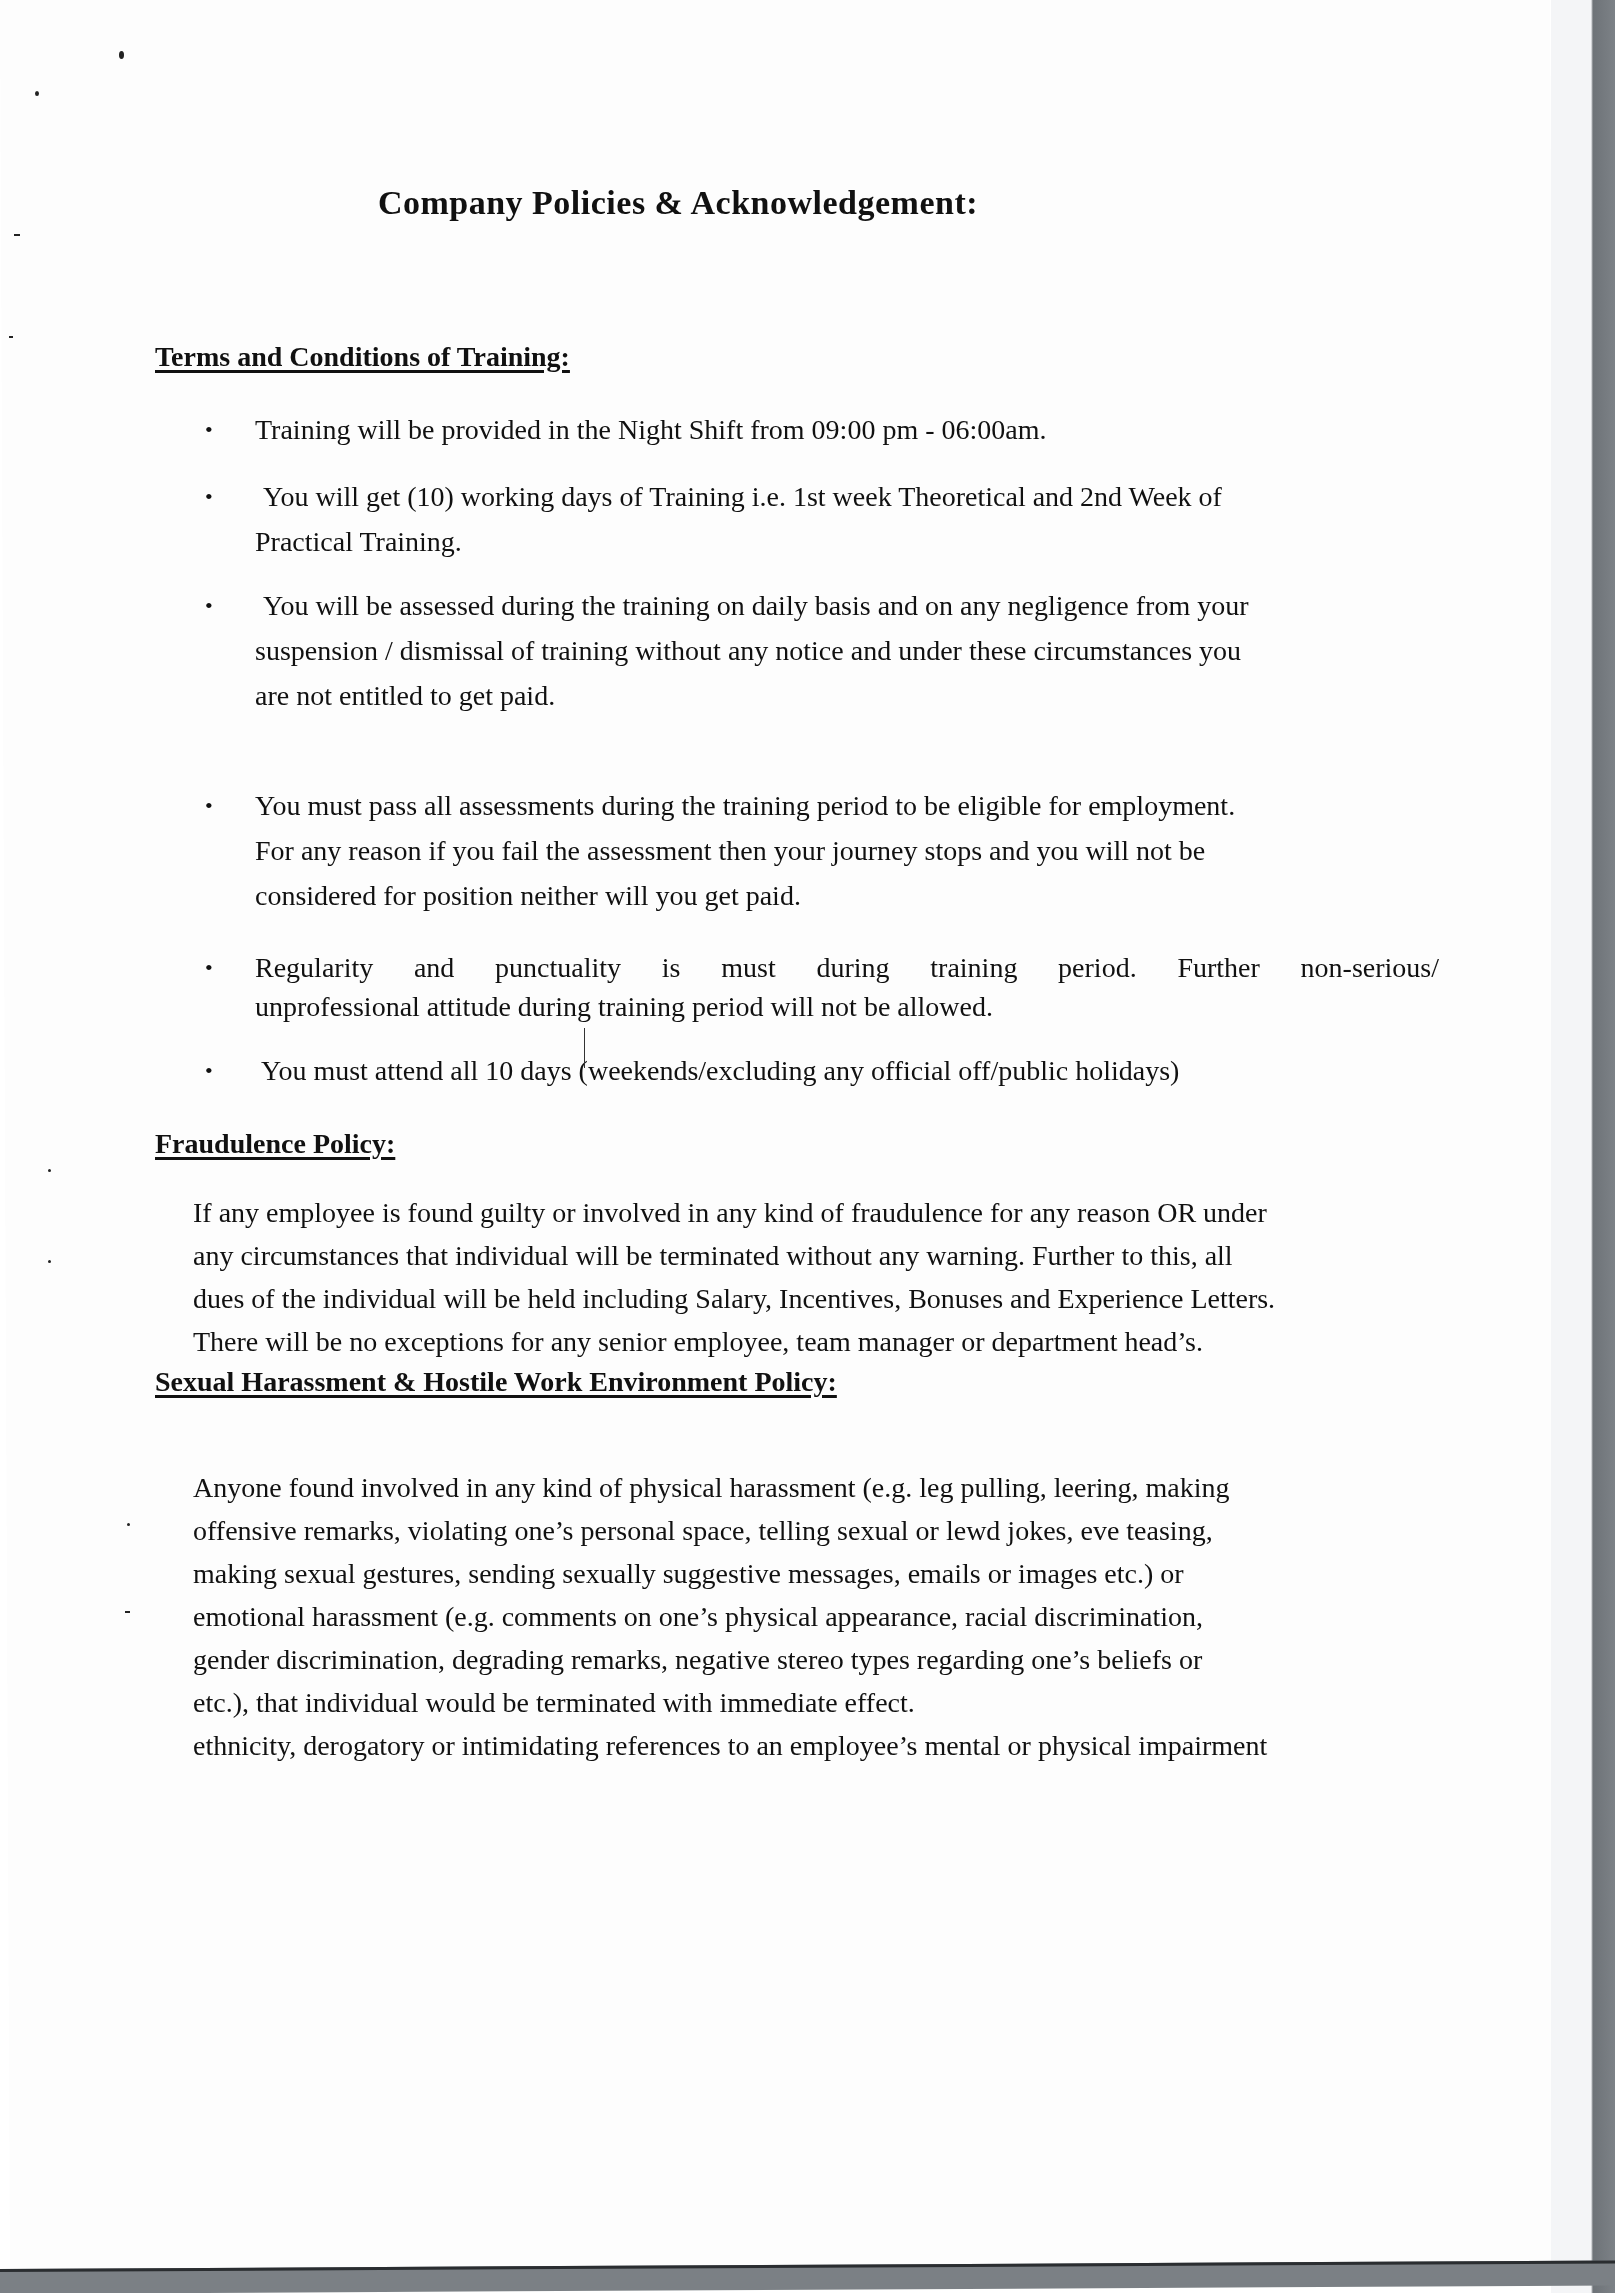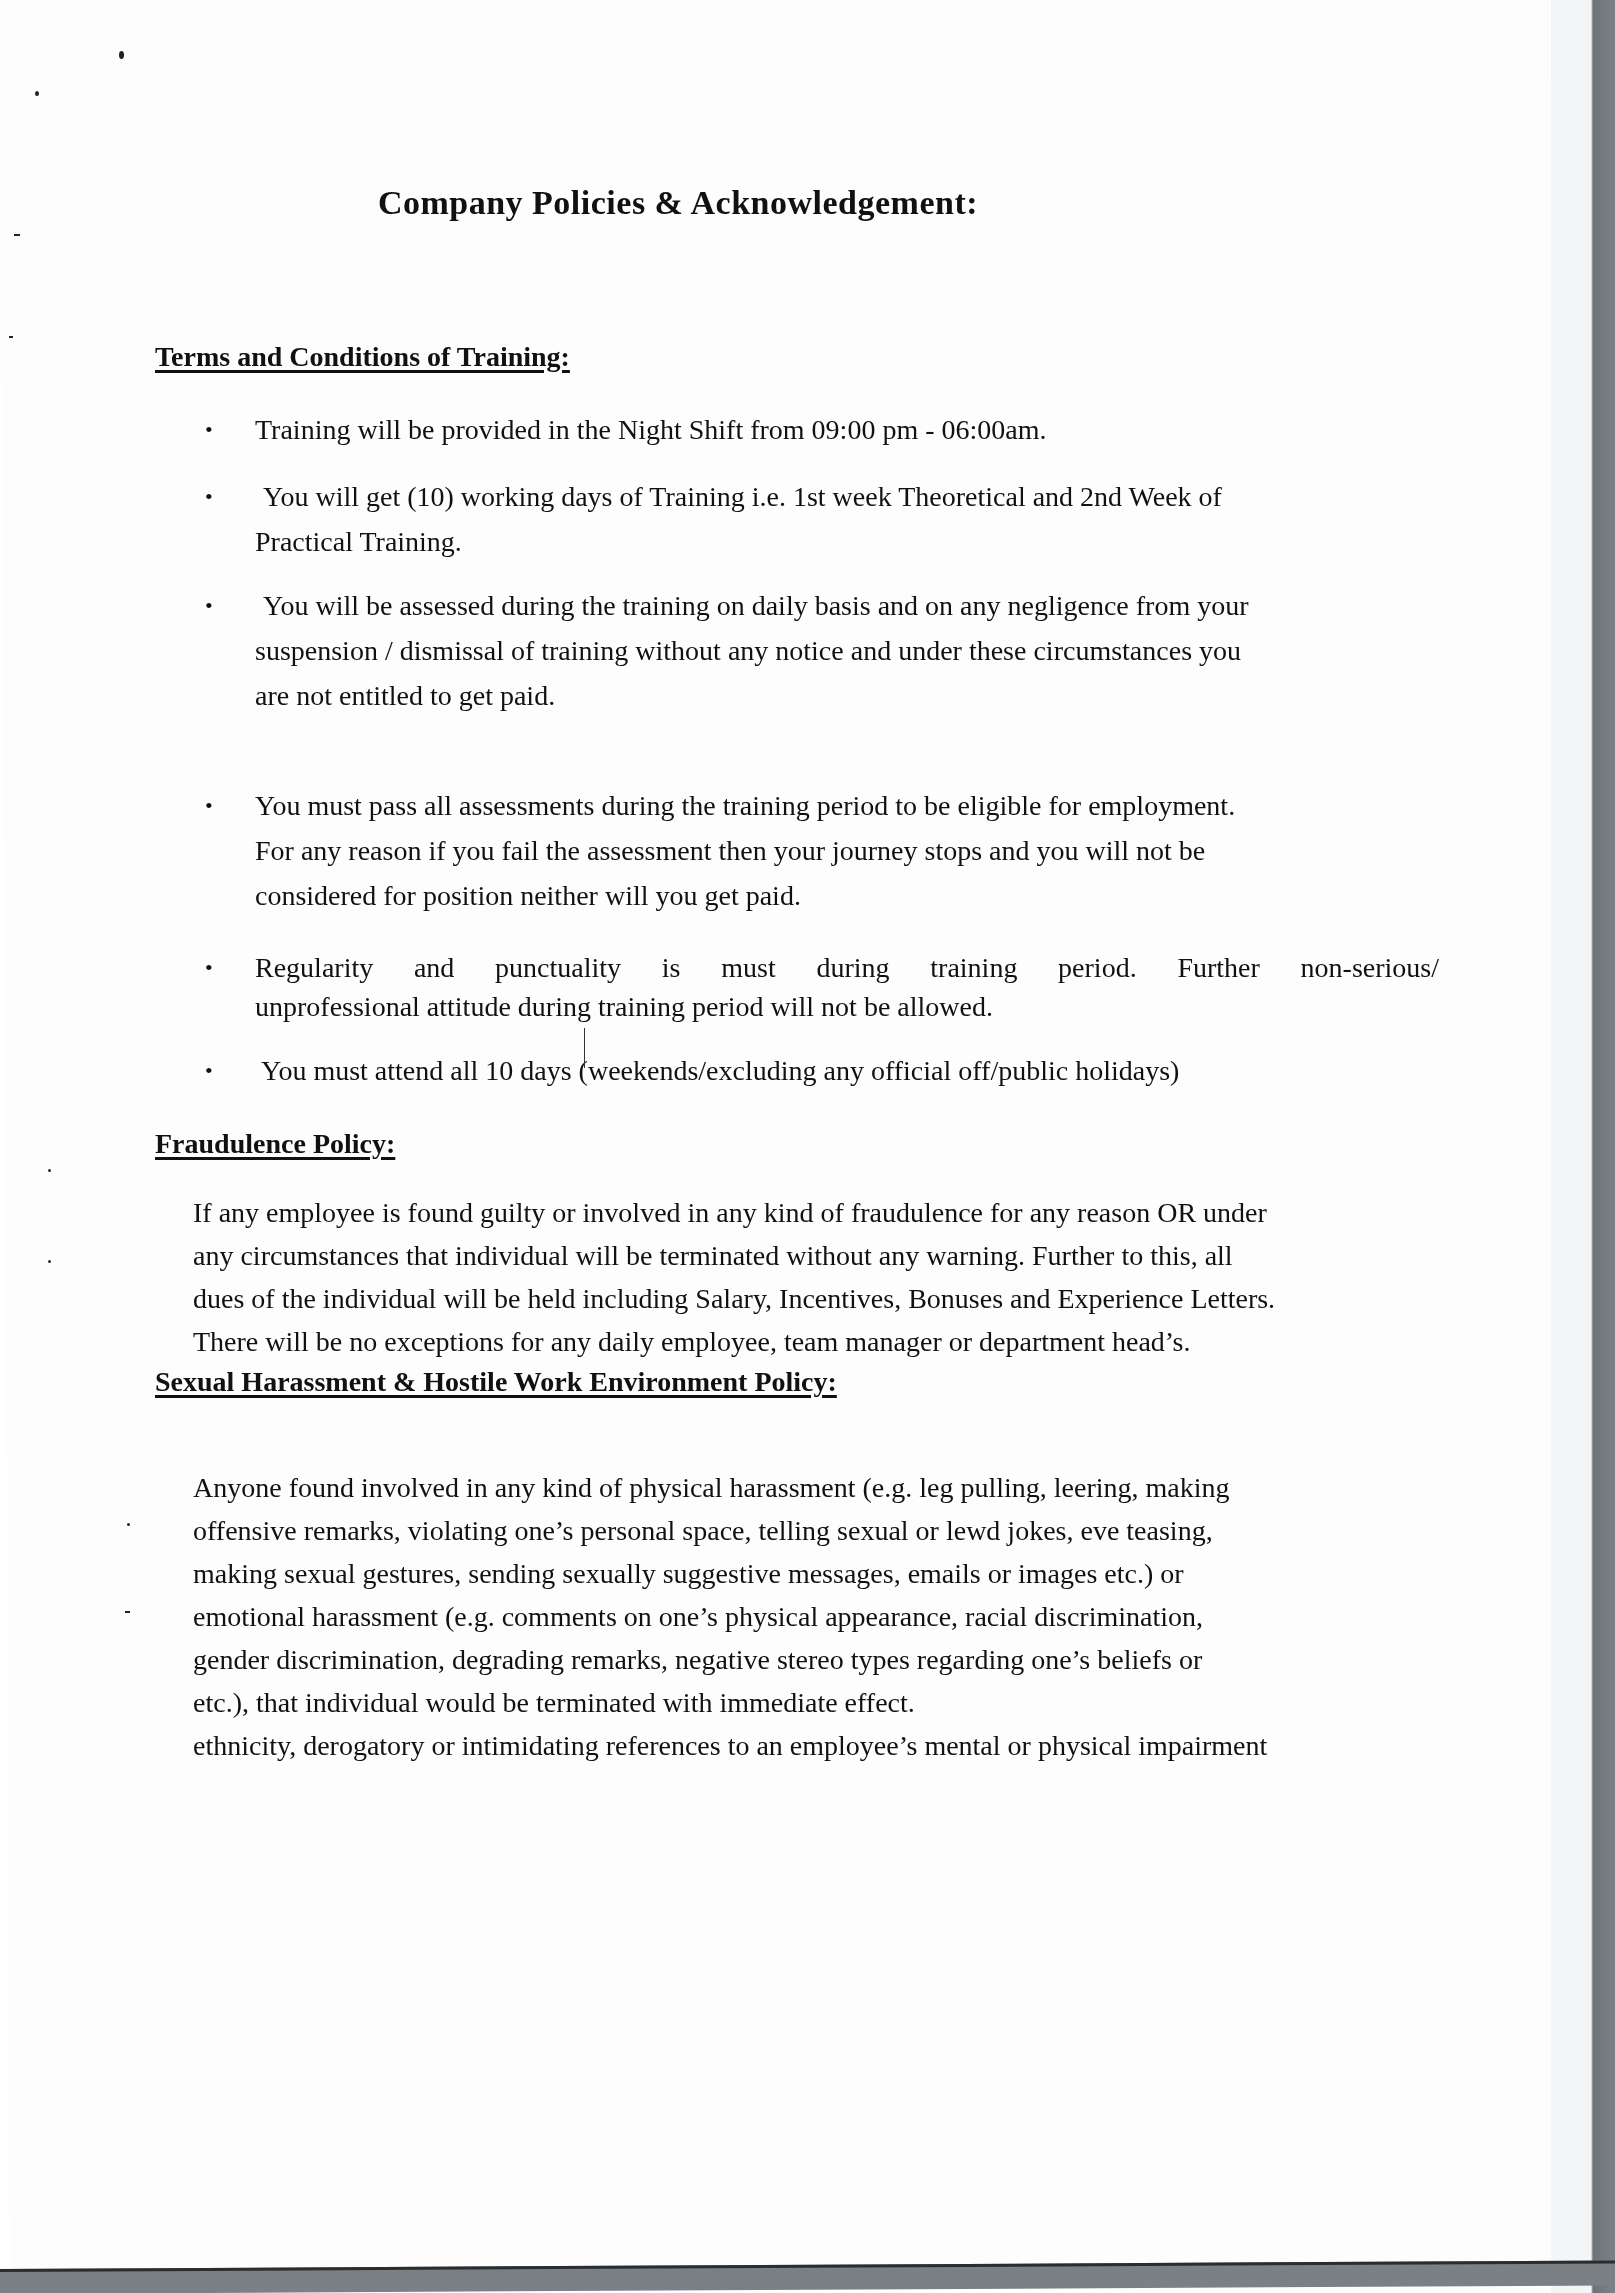--- a/index.html
+++ b/index.html
@@ -175,21 +175,21 @@
 </div>
 
 <div class="cursor-mark"></div>
 
 <div class="heading" style="top:1128px;">Fraudulence Policy:</div>
 
 <div class="para" style="top:1191px;">
   <span class="line">If any employee is found guilty or involved in any kind of fraudulence for any reason OR under</span>
   <span class="line">any circumstances that individual will be terminated without any warning. Further to this, all</span>
   <span class="line">dues of the individual will be held including Salary, Incentives, Bonuses and Experience Letters.</span>
-  <span class="line">There will be no exceptions for any daily employee, team manager or department head’s.</span>
+  <span class="line">There will be no exceptions for any senior employee, team manager or department head’s.</span>
 </div>
 
 <div class="heading" style="top:1366px;">Sexual Harassment &amp; Hostile Work Environment Policy:</div>
 
 <div class="para" style="top:1466px;">
   <span class="line">Anyone found involved in any kind of physical harassment (e.g. leg pulling, leering, making</span>
   <span class="line">offensive remarks, violating one’s personal space, telling sexual or lewd jokes, eve teasing,</span>
   <span class="line">making sexual gestures, sending sexually suggestive messages, emails or images etc.)  or</span>
   <span class="line">emotional harassment (e.g. comments on one’s physical appearance, racial discrimination,</span>
   <span class="line">gender discrimination, degrading remarks, negative stereo types regarding one’s beliefs or</span>

